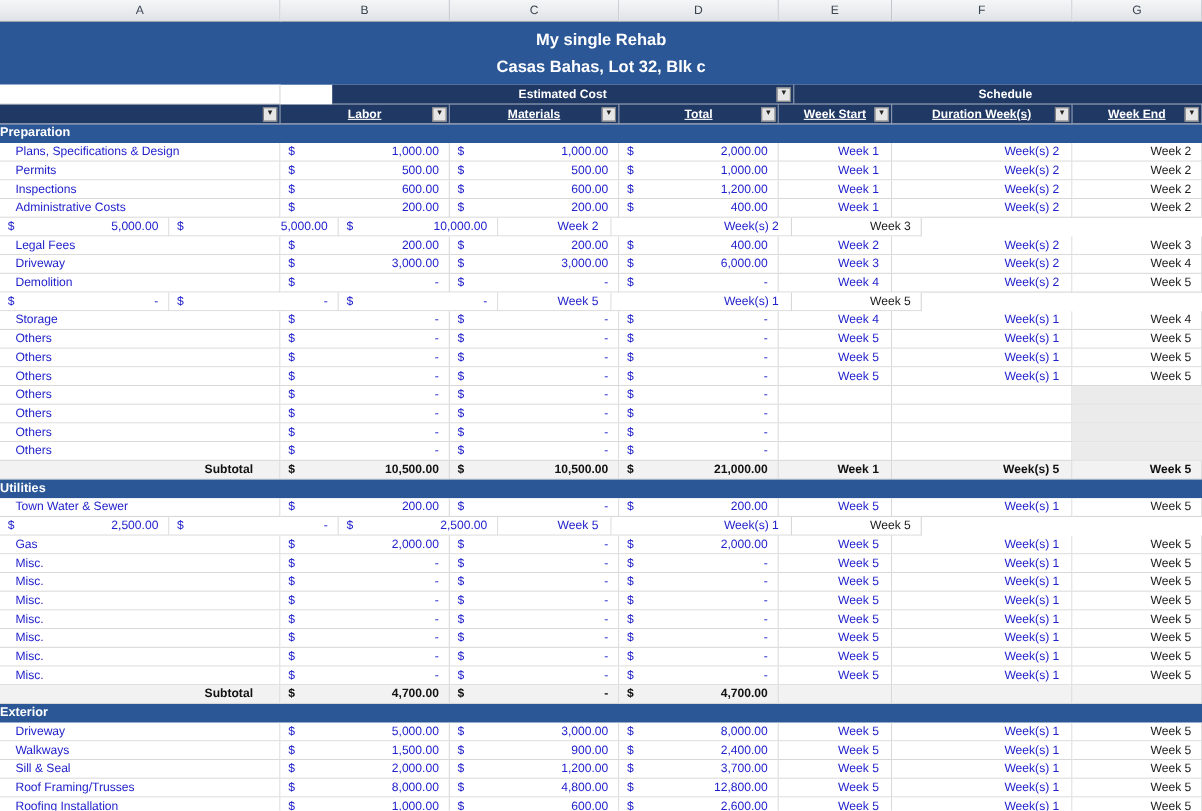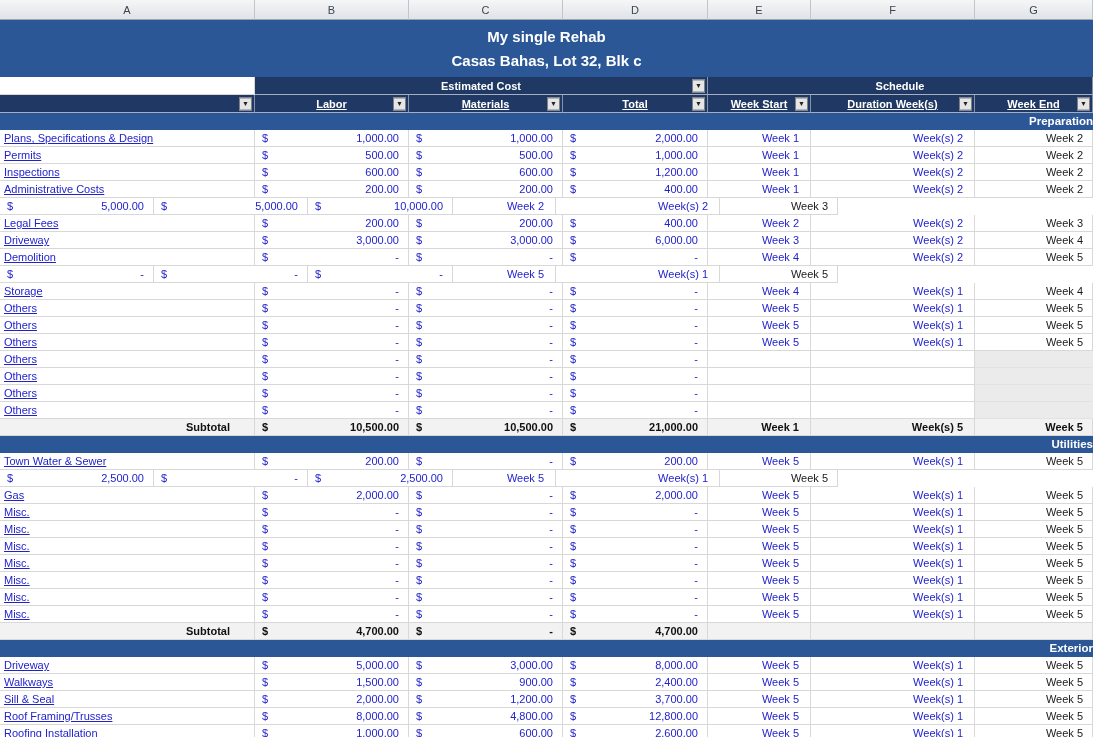--- a/index.html
+++ b/index.html
@@ -27,43 +27,43 @@
   
   .title-block {
     height: 57px; background: var(--title-bar, #2B5797); color: #fff;
     display: flex; flex-direction: column; align-items: center; justify-content: center;
     font-weight: bold; font-size: 15px; line-height: 24px;
   }
 
   
   .group-row .cell, .header-row .cell { height: 18px; line-height: 18px; }
   .gA { width: 255px; background: #fff; }
-  .gBD { width: 453px; } .gEG { width: 385px; }
+  .gBD { width: 420px; margin-left: 47px; } .gEG { width: 385px; }
   .hdr {
     position: relative; background: var(--header-bar, #1F3864); color: #fff; font-weight: bold;
     display: flex; align-items: center; justify-content: center;
     border-right: 1px solid rgba(255,255,255,.45);
     border-bottom: 1px solid rgba(255,255,255,.6);
   }
   .u { text-decoration: underline; }
   .filter {
     position: absolute; right: 2px; top: 50%; transform: translateY(-50%);
     width: 13px; height: 13px; box-sizing: border-box;
     background: #E6E6E6; border: 1px solid #808080; color: #222;
     font-size: 7px; display: flex; align-items: center; justify-content: center;
   }
 
   
   .section-row .section-cell {
     width: 1093px; background: var(--section-bar, #2B5797); color: #fff;
-    font-weight: bold; text-align: right; border: none; font-size: 11.5px; padding-left: 36px;
+    font-weight: bold; text-align: left; border: none; font-size: 11.5px;
   }
 
   
-  .item { padding-left: 4px; color: var(--text-blue, #2222CC); text-decoration: underline; }
+  .item { padding-left: 14px; color: var(--text-blue, #2222CC); }
   .money { display: flex; justify-content: space-between; padding: 0 9px 0 7px; color: var(--text-blue, #2222CC); }
   .week { text-align: right; padding-right: 11px; color: var(--text-blue, #2222CC); }
   .end { color: #1a1a1a; padding-right: 9px; }
   .void { background: #EBEBEB; border-right-color: #EBEBEB; border-bottom-color: #E2E2E2; }
 
   
   .subtotal-row .cell { background: var(--subtotal-bg, #F2F2F2); font-weight: bold; }
   .subtotal-row .money { color: #111; }
   .subtotal-row .week { color: #111; }
   .stlabel { text-align: right; padding-right: 24px; color: #111; }

